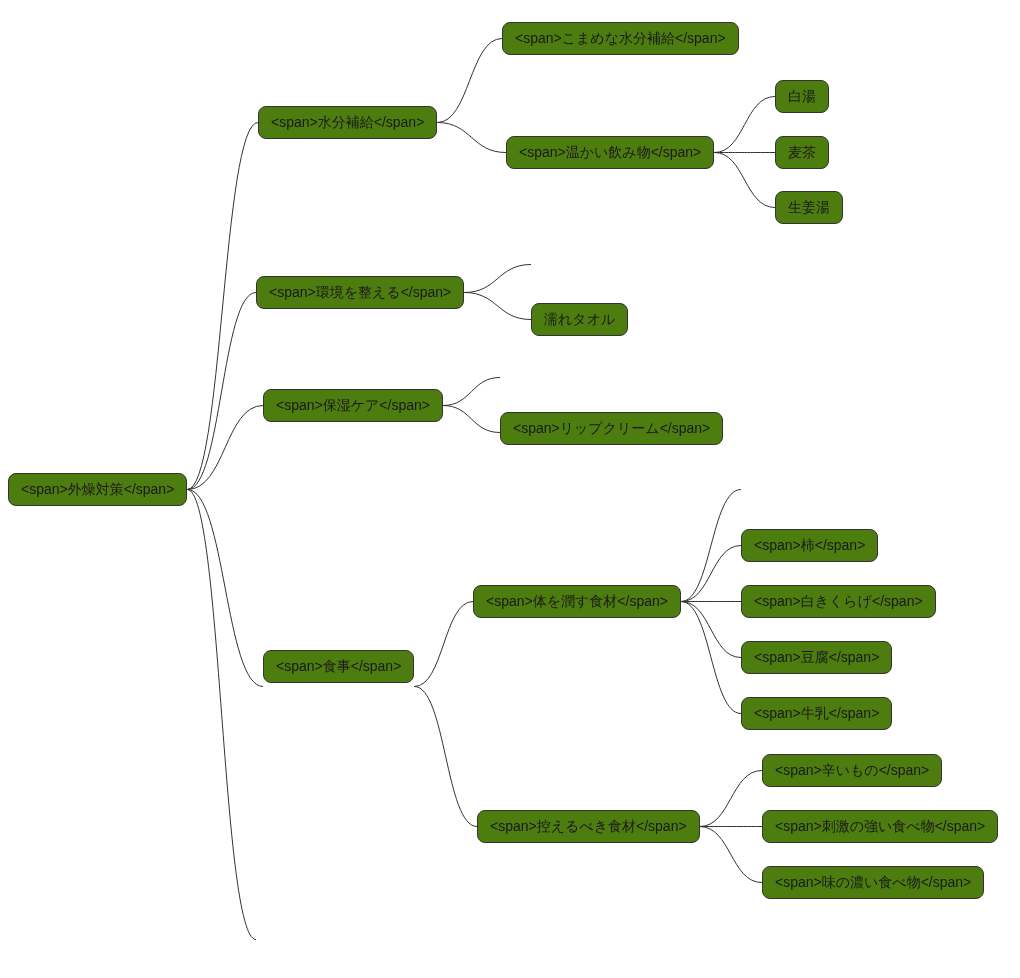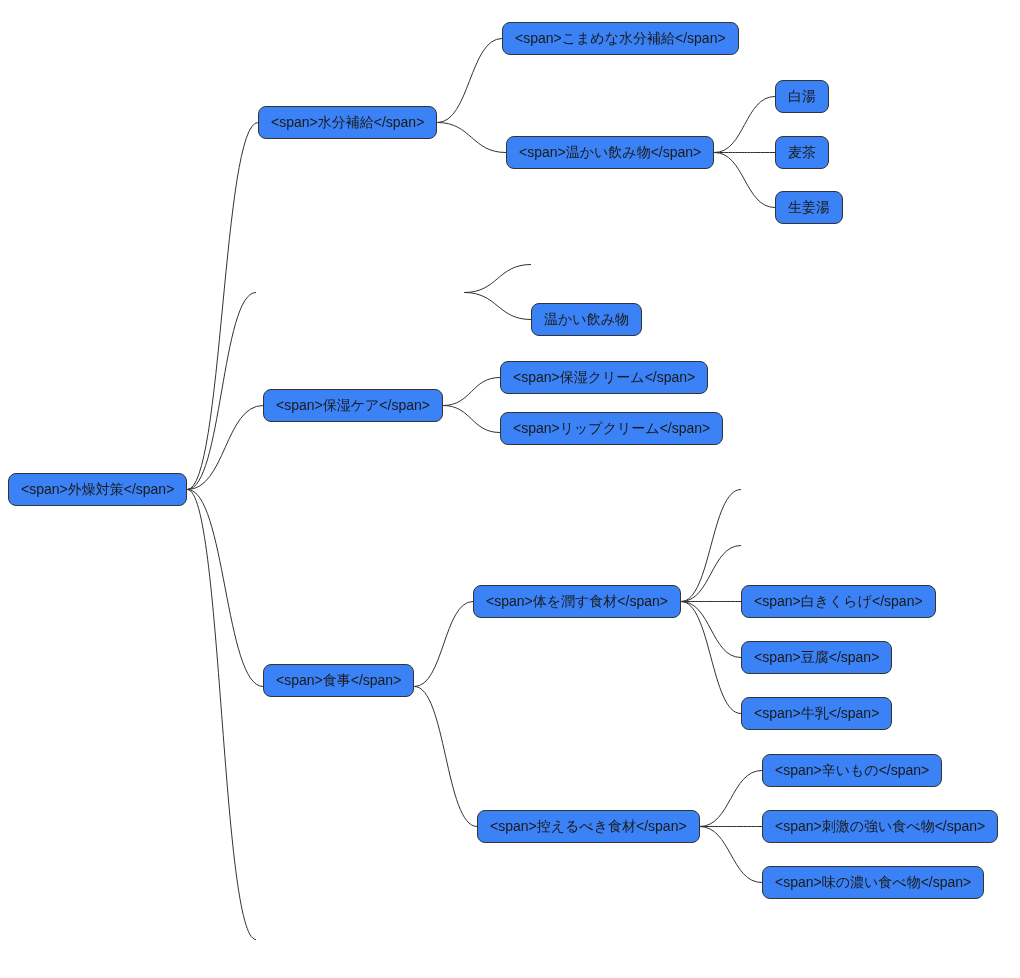--- a/index.html
+++ b/index.html
@@ -20,21 +20,21 @@
     left: 0;
     top: 0;
     width: 1020px;
     height: 978px;
     z-index: 0;
   }
   .node {
     position: absolute;
     z-index: 1;
     box-sizing: border-box;
-    background: #3b82f6;
+    background: #4d7c0f;
     border: 1px solid #333333;
     border-radius: 8px;
     padding: 7px 12px;
     font-size: 14px;
     line-height: 17px;
     color: #1a1a1a;
     white-space: nowrap;
     text-align: center;
   }
 </style>
@@ -71,28 +71,29 @@
 
   <div class="node" style="left:8px;   top:473px">&lt;span&gt;外燥対策&lt;/span&gt;</div>
 
   <div class="node" style="left:258px; top:106px">&lt;span&gt;水分補給&lt;/span&gt;</div>
   <div class="node" style="left:502px; top:22px">&lt;span&gt;こまめな水分補給&lt;/span&gt;</div>
   <div class="node" style="left:506px; top:136px">&lt;span&gt;温かい飲み物&lt;/span&gt;</div>
   <div class="node" style="left:775px; top:80px">白湯</div>
   <div class="node" style="left:775px; top:136px">麦茶</div>
   <div class="node" style="left:775px; top:191px">生姜湯</div>
 
-  <div class="node" style="left:531px; top:303px">温かい飲み物</div>
+  <div class="node" style="left:256px; top:276px">&lt;span&gt;環境を整える&lt;/span&gt;</div>
+  <div class="node" style="left:531px; top:303px">濡れタオル</div>
 
   <div class="node" style="left:263px; top:389px">&lt;span&gt;保湿ケア&lt;/span&gt;</div>
-  <div class="node" style="left:500px; top:361px">&lt;span&gt;保湿クリーム&lt;/span&gt;</div>
   <div class="node" style="left:500px; top:412px">&lt;span&gt;リップクリーム&lt;/span&gt;</div>
 
-  <div class="node" style="left:263px; top:664px">&lt;span&gt;食事&lt;/span&gt;</div>
+  <div class="node" style="left:263px; top:650px">&lt;span&gt;食事&lt;/span&gt;</div>
   <div class="node" style="left:473px; top:585px">&lt;span&gt;体を潤す食材&lt;/span&gt;</div>
+  <div class="node" style="left:741px; top:529px">&lt;span&gt;柿&lt;/span&gt;</div>
   <div class="node" style="left:741px; top:585px">&lt;span&gt;白きくらげ&lt;/span&gt;</div>
   <div class="node" style="left:741px; top:641px">&lt;span&gt;豆腐&lt;/span&gt;</div>
   <div class="node" style="left:741px; top:697px">&lt;span&gt;牛乳&lt;/span&gt;</div>
   <div class="node" style="left:762px; top:754px">&lt;span&gt;辛いもの&lt;/span&gt;</div>
   <div class="node" style="left:477px; top:810px">&lt;span&gt;控えるべき食材&lt;/span&gt;</div>
   <div class="node" style="left:762px; top:810px">&lt;span&gt;刺激の強い食べ物&lt;/span&gt;</div>
   <div class="node" style="left:762px; top:866px">&lt;span&gt;味の濃い食べ物&lt;/span&gt;</div>
 
 </div>
 

